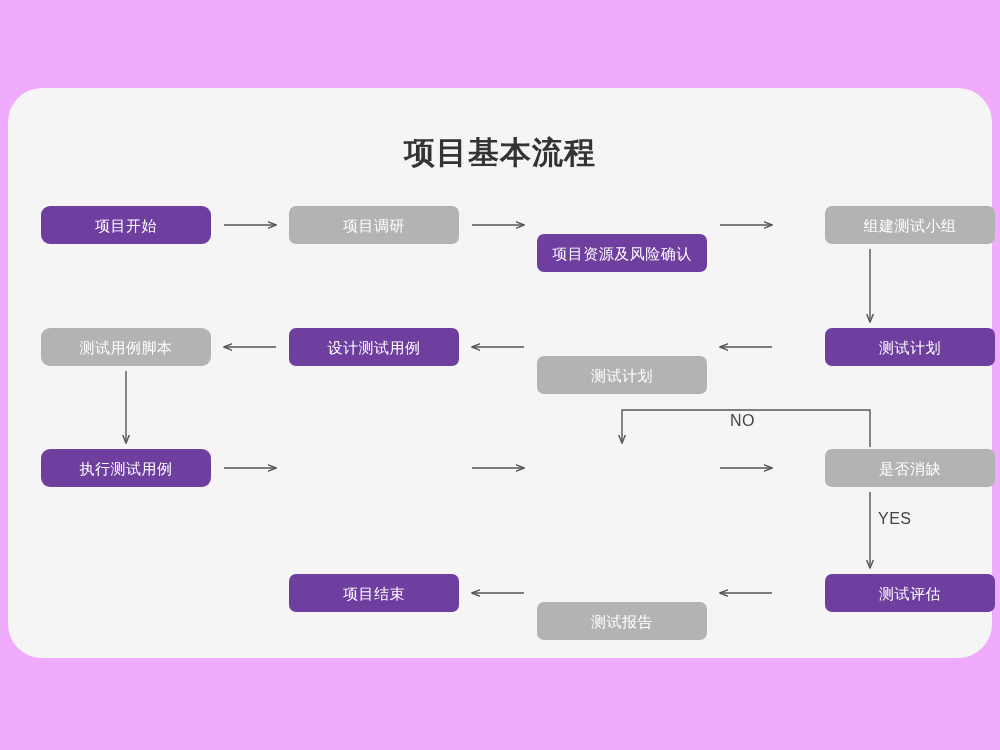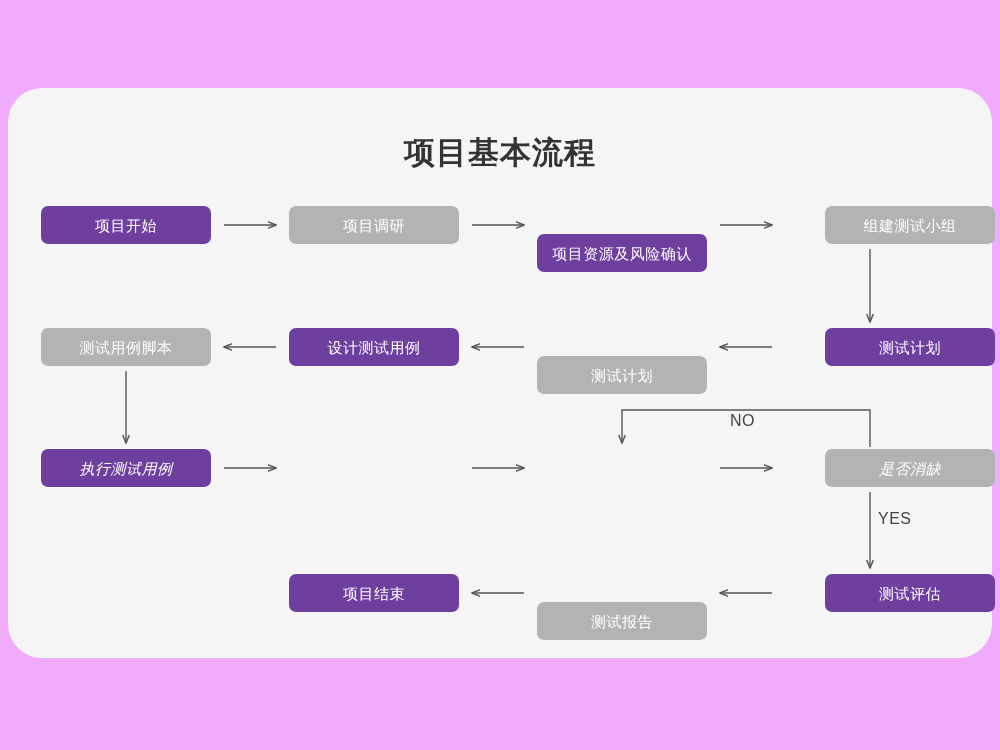--- a/index.html
+++ b/index.html
@@ -57,29 +57,29 @@
     letter-spacing: 0.5px;
     color: #ffffff;
     white-space: pre-line;
     user-select: none;
   }
   .node.purple { background: #6f3fa0; }
   .node.gray   { background: #b3b3b3; }
   .node.tall   { height: 48px; }
 
   
-  .c1 { left: 41px; }
+  .c1 { left: 41px; border-radius: 9px; }
   .c2 { left: 289px; }
   .c3 { left: 537px; margin-top: 28px; }
   .c4 { left: 785px; margin-left: 40px; }
 
   
   .r1 { top: 206px; }
   .r2 { top: 328px; }
-  .r3 { top: 449px; font-style: italic; }
+  .r3 { top: 449px; }
   .r3t{ top: 444px; }
   .r4 { top: 574px; }
 
   
   .wires {
     position: absolute;
     left: 0;
     top: 0;
     width: 1000px;
     height: 750px;

